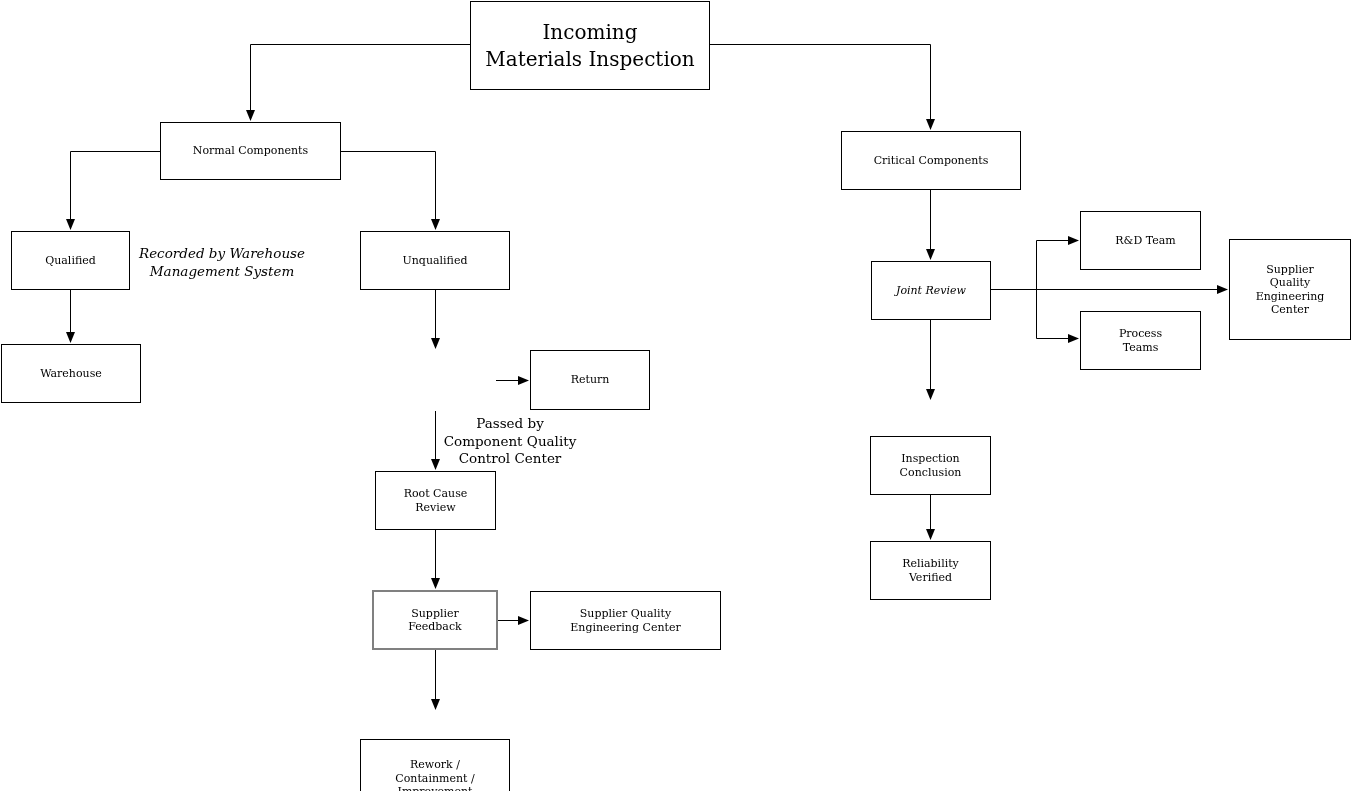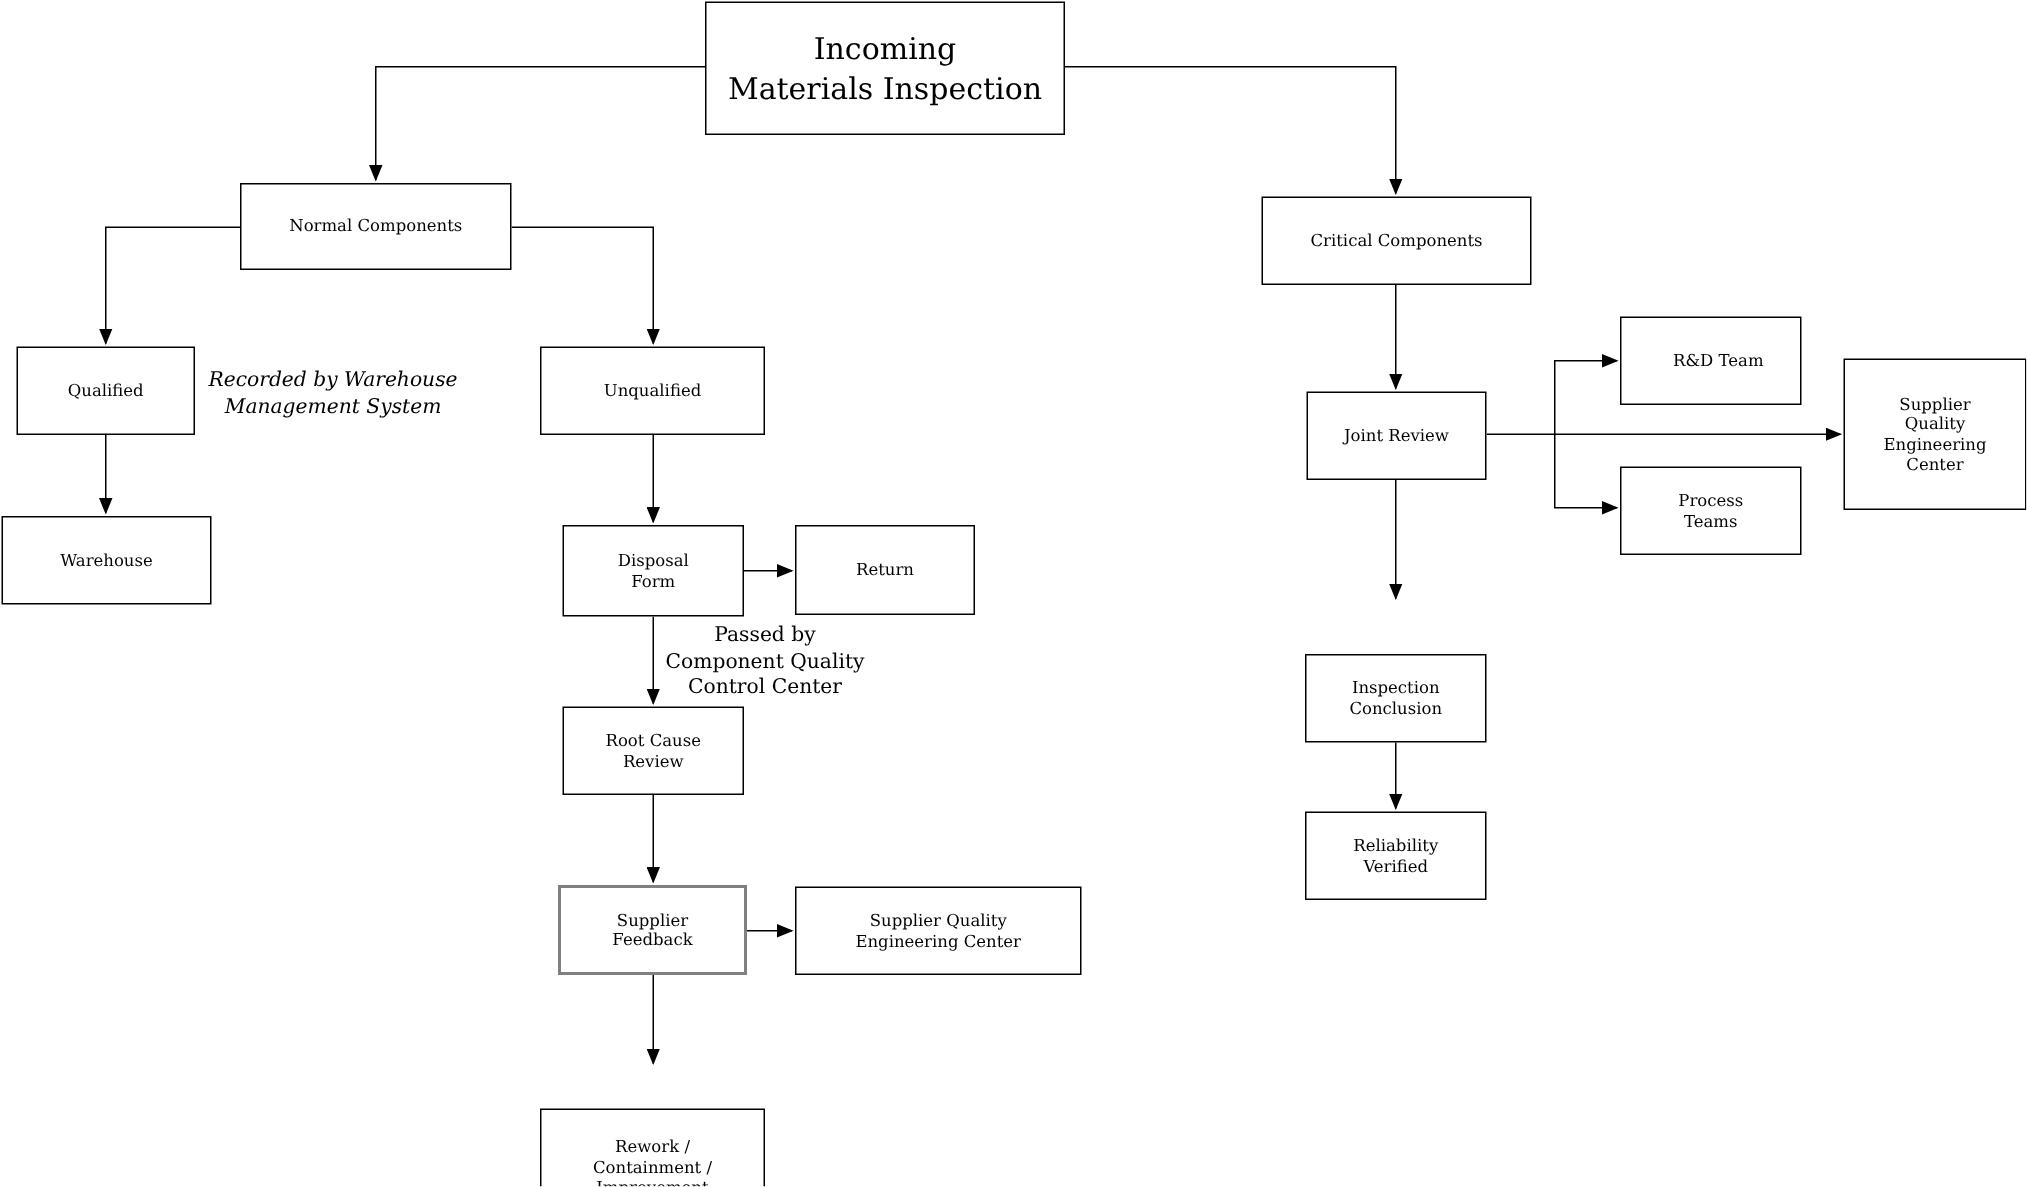--- a/index.html
+++ b/index.html
@@ -51,21 +51,21 @@
   #n-critical          { left: 841px;  top: 131px; width: 180px; height: 59px;  }
   #n-qualified         { left: 11px;   top: 231px; width: 119px; height: 59px;  }
   #n-unqualified       { left: 360px;  top: 231px; width: 150px; height: 59px;  }
   #n-warehouse         { left: 1px;    top: 344px; width: 140px; height: 59px;  }
   #n-disposal          { left: 375px;  top: 350px; width: 121px; height: 61px;  }
   #n-return            { left: 530px;  top: 350px; width: 120px; height: 60px;  }
   #n-rootcause         { left: 375px;  top: 471px; width: 121px; height: 59px;  }
   #n-supplierfeedback  { left: 372px;  top: 590px; width: 126px; height: 60px; border: 2px solid #808080; }
   #n-sqec-left         { left: 530px;  top: 591px; width: 191px; height: 59px;  }
   #n-rework            { left: 360px;  top: 711px; width: 150px; height: 79px; margin-top: 28px;  }
-  #n-jointreview       { left: 871px;  top: 261px; width: 120px; height: 59px;  }
+  #n-jointreview       { left: 871px;  top: 261px; width: 120px; height: 59px; font-style: italic;  }
   #n-rdteam            { left: 1080px; top: 211px; width: 121px; height: 59px; padding-left: 12px;  }
   #n-processteams      { left: 1080px; top: 311px; width: 121px; height: 59px;  }
   #n-sqec-right        { left: 1229px; top: 239px; width: 122px; height: 101px; }
   #n-inspection        { left: 870px;  top: 401px; width: 121px; height: 59px; margin-top: 35px;  }
   #n-reliability       { left: 870px;  top: 541px; width: 121px; height: 59px;  }
   
   #note-recorded { left: 131px; top: 245px; width: 182px; font-style: italic; }
   #note-passed   { left: 420px; top: 415px; width: 180px; }
 </style>
 </head>
@@ -98,22 +98,20 @@
     <path d="M930.5,460 L930.5,539" marker-end="url(#arrow)"></path>
   </svg>
 
   <div class="node" id="n-incoming">Incoming
 Materials Inspection</div>
   <div class="node" id="n-normal">Normal Components</div>
   <div class="node" id="n-critical">Critical Components</div>
   <div class="node" id="n-qualified">Qualified</div>
   <div class="node" id="n-unqualified">Unqualified</div>
   <div class="node" id="n-warehouse">Warehouse</div>
-  <div class="node" id="n-disposal">Disposal
-Form</div>
   <div class="node" id="n-return">Return</div>
   <div class="node" id="n-rootcause">Root Cause
 Review</div>
   <div class="node" id="n-supplierfeedback">Supplier
 Feedback</div>
   <div class="node" id="n-sqec-left">Supplier Quality
 Engineering Center</div>
   <div class="node" id="n-rework">Rework /
 Containment /
 Improvement</div>

